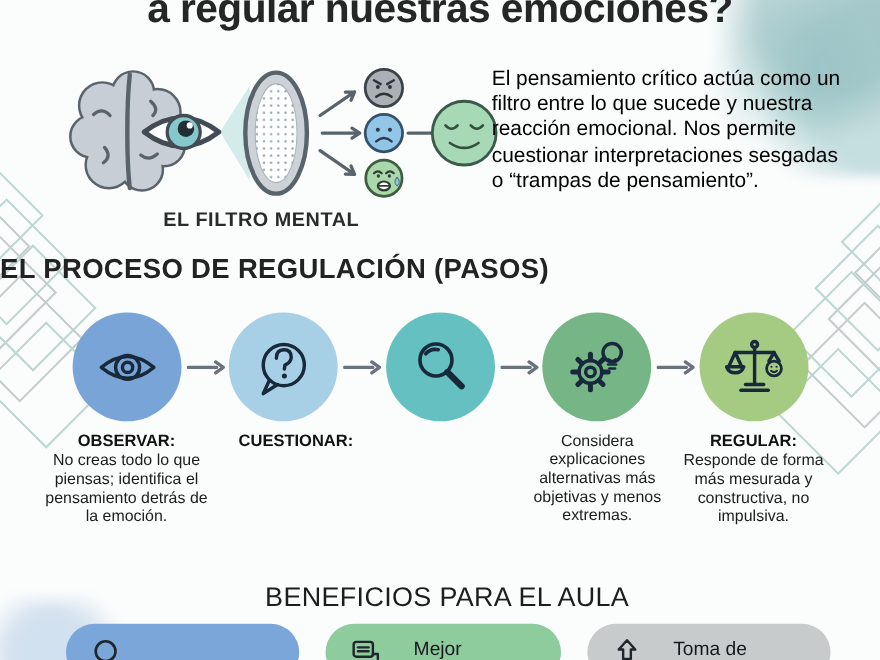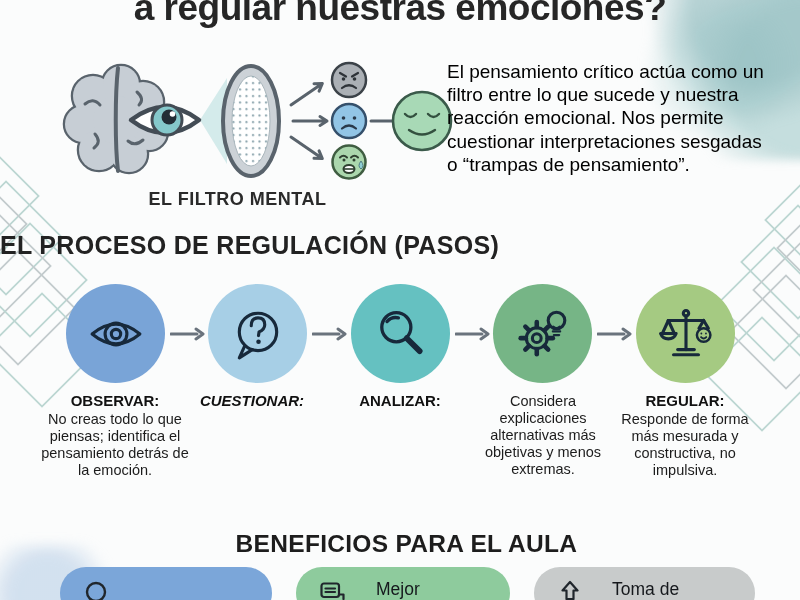--- a/index.html
+++ b/index.html
@@ -33,25 +33,25 @@
   .intro{left:447px;top:60px;width:324px;font-size:19px;line-height:1.22;color:#000000;z-index:2;}
   
   .process-heading{top:231px;left:0;right:0;text-align:left;font-size:25px;font-weight:700;
     letter-spacing:.3px;color:#222;z-index:2;white-space:nowrap;}
   .step-circle{width:99px;height:99px;border-radius:50%;top:284px;z-index:2;
     display:flex;align-items:center;justify-content:center;position:absolute;}
   .c1{left:66px;} .c2{left:208px;} .c3{left:351px;} .c4{left:493px;} .c5{left:636px;}
   .step-arrow{top:326px;z-index:2;position:absolute;}
   .sa1{left:170px;} .sa2{left:312px;} .sa3{left:455px;} .sa4{left:597px;}
   .step-text{top:392px;width:152px;text-align:center;z-index:2;position:absolute;}
-  .t1{left:39px;} .t2{left:176px;font-style:italic;} .t3{left:324px;} .t4{left:467px;} .t5{left:609px;}
+  .t1{left:39px;} .t2{left:193px;} .t3{left:324px;} .t4{left:467px;} .t5{left:609px;}
   .step-label{font-size:15px;font-weight:700;color:#111;line-height:1.2;}
   .step-desc{font-size:14.5px;color:#1c1c1c;line-height:1.18;margin-top:1px;}
   
-  .benefits-heading{top:530px;left:0;right:0;text-align:center;font-size:24.5px;font-weight:700;
+  .benefits-heading{top:530px;left:0;right:0;text-align:center;font-size:24.5px;font-weight:400;
     letter-spacing:.3px;color:#1d1d1d;z-index:2;white-space:nowrap;padding-left:13px;}
   .pill{top:567px;height:52px;border-radius:26px;z-index:2;position:absolute;
     display:flex;align-items:flex-start;padding-top:12px;box-sizing:border-box;}
   .p1{left:60px;width:212px;}
   .p2{left:296px;width:214px;}
   .p3{left:534px;width:221px;}
   .pill-icon{margin-left:24px;flex:0 0 auto;}
   .pill-label{margin-left:30px;font-size:17.5px;font-weight:500;color:#15181c;white-space:nowrap;}
   svg{display:block;}
 </style>
@@ -272,21 +272,20 @@
 </div>
 
 <div class="step-text t1">
   <div class="step-label">OBSERVAR:</div>
   <div class="step-desc">No creas todo lo que piensas; identifica el pensamiento detrás de la emoción.</div>
 </div>
 <div class="step-text t2">
   <div class="step-label">CUESTIONAR:</div>
 </div>
 <div class="step-text t3">
-  <div class="step-label">ANALIZAR:</div>
 </div>
 <div class="step-text t4">
   <div class="step-desc">Considera explicaciones alternativas más objetivas y menos extremas.</div>
 </div>
 <div class="step-text t5">
   <div class="step-label">REGULAR:</div>
   <div class="step-desc">Responde de forma más mesurada y constructiva, no impulsiva.</div>
 </div>
 
 <div class="abs benefits-heading">BENEFICIOS PARA EL AULA</div>

